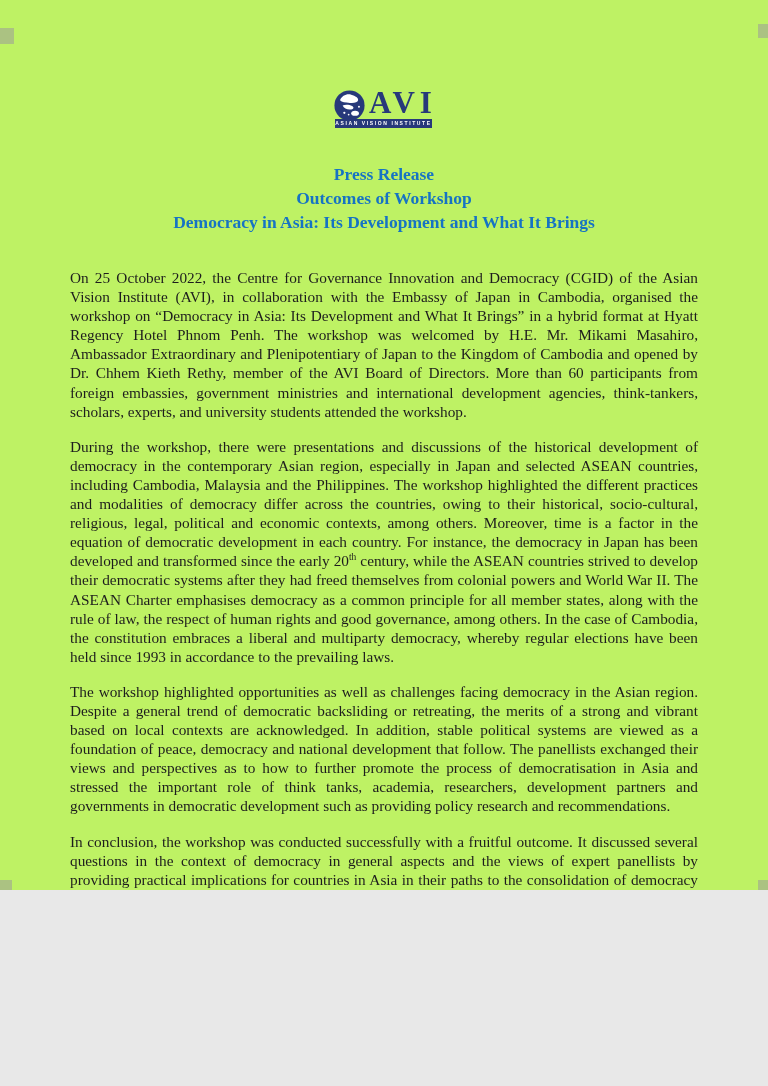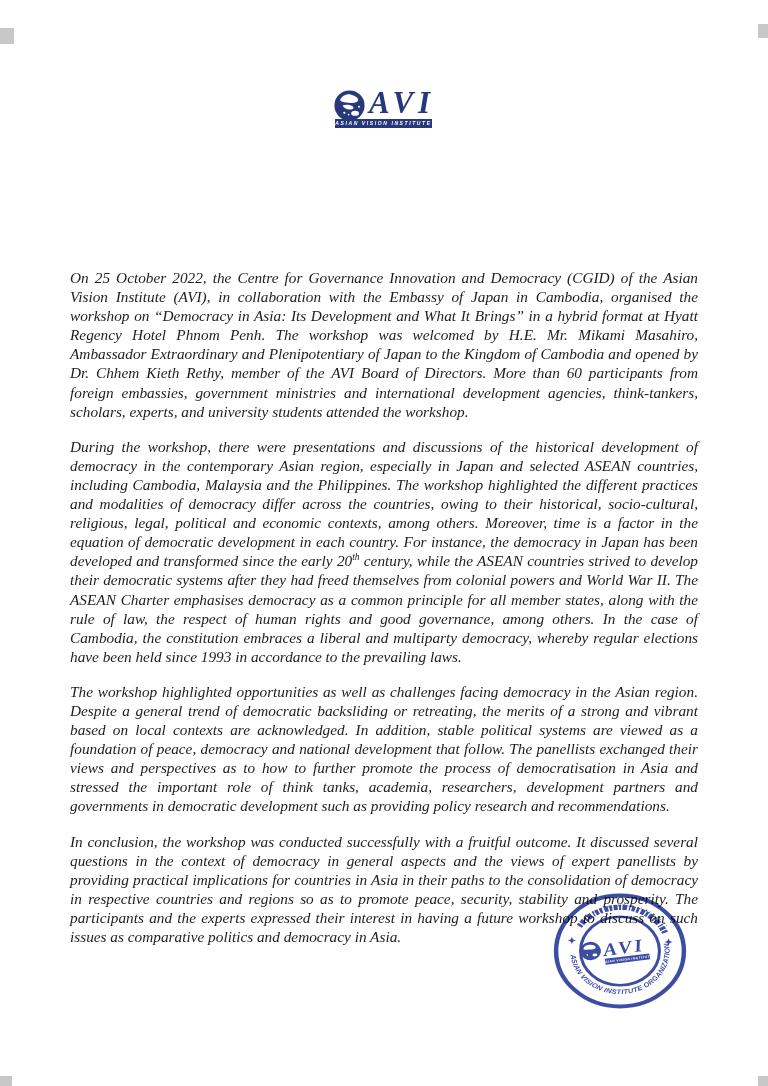--- a/index.html
+++ b/index.html
@@ -1,25 +1,24 @@
 <!DOCTYPE html>
 <html><head>
 <meta charset="utf-8">
 <style>
   html, body { margin: 0; padding: 0; background: #e8e8e8; }
   .page {
     position: relative;
     width: 768px;
-    height: 1086px;
+    height: 890px;
     margin: 0 auto;
-    background: #ffffff;
+    background: #bef264;
     overflow: hidden;
     font-family: "Liberation Serif", serif;
     color: #1d1d1d;
-    font-style: italic;
   }
 
   
   .logo-wrap {
     position: absolute;
     top: 90px;
     left: 50%;
     transform: translateX(-50%);
     width: 100px;
     height: 40px;
@@ -117,20 +116,25 @@
       <path fill="#ffffff" d="M10 18 C13 16.5, 18 17, 21 18.5 C23.5 19.8, 23 22, 20 22.5 C16 23.2, 11.5 21.5, 10 18 Z"></path>
       <ellipse cx="24.5" cy="27" rx="4.5" ry="3" fill="#ffffff"></ellipse>
       <circle cx="12" cy="26.5" r="1.3" fill="#ffffff"></circle>
       <circle cx="17" cy="28.5" r="1" fill="#ffffff"></circle>
       <circle cx="29" cy="19.5" r="1.1" fill="#ffffff"></circle>
     </svg>
     <span class="logo-acronym">AVI</span>
     <div class="logo-banner">ASIAN VISION INSTITUTE</div>
   </div>
 
+  <div class="title-block">
+    <div>Press Release</div>
+    <div>Outcomes of Workshop</div>
+    <div>Democracy in Asia: Its Development and What It Brings</div>
+  </div>
 
   <div class="content">
     <p>On 25 October 2022, the Centre for Governance Innovation and Democracy (CGID) of the Asian Vision Institute (AVI), in collaboration with the Embassy of Japan in Cambodia, organised the workshop on “Democracy in Asia: Its Development and What It Brings” in a hybrid format at Hyatt Regency Hotel Phnom Penh. The workshop was welcomed by H.E. Mr. Mikami Masahiro, Ambassador Extraordinary and Plenipotentiary of Japan to the Kingdom of Cambodia and opened by Dr. Chhem Kieth Rethy, member of the AVI Board of Directors. More than 60 participants from foreign embassies, government ministries and international development agencies, think-tankers, scholars, experts, and university students attended the workshop.</p>
     <p><span>During the workshop, there were presentations and discussions of the historical development of democracy in the contemporary Asian region, especially in Japan and selected ASEAN countries, including Cambodia, Malaysia and the Philippines. The workshop highlighted the different practices and modalities of democracy differ across the countries, owing to their historical, socio-cultural, religious, legal, political and economic contexts, among others. Moreover, time is a factor in the equation of democratic development in each country. For instance, the democracy in Japan has been developed and transformed since the early 20</span><sup>th</sup><span> century, while the ASEAN countries strived to develop their democratic systems after they had freed themselves from colonial powers and World War II. The ASEAN Charter emphasises democracy as a common principle for all member states, along with the rule of law, the respect of human rights and good governance, among others. In the case of Cambodia, the constitution embraces a liberal and multiparty democracy, whereby regular elections have been held since 1993 in accordance to the prevailing laws.</span></p>
     <p>The workshop highlighted opportunities as well as challenges facing democracy in the Asian region. Despite a general trend of democratic backsliding or retreating, the merits of a strong and vibrant based on local contexts are acknowledged. In addition, stable political systems are viewed as a foundation of peace, democracy and national development that follow. The panellists exchanged their views and perspectives as to how to further promote the process of democratisation in Asia and stressed the important role of think tanks, academia, researchers, development partners and governments in democratic development such as providing policy research and recommendations.</p>
     <p>In conclusion, the workshop was conducted successfully with a fruitful outcome. It discussed several questions in the context of democracy in general aspects and the views of expert panellists by providing practical implications for countries in Asia in their paths to the consolidation of democracy in respective countries and regions so as to promote peace, security, stability and prosperity. The participants and the experts expressed their interest in having a future workshop to discuss on such issues as comparative politics and democracy in Asia.</p>
   </div>
 
   <div class="stamp">
     <svg viewBox="0 0 200 200" preserveAspectRatio="none">

